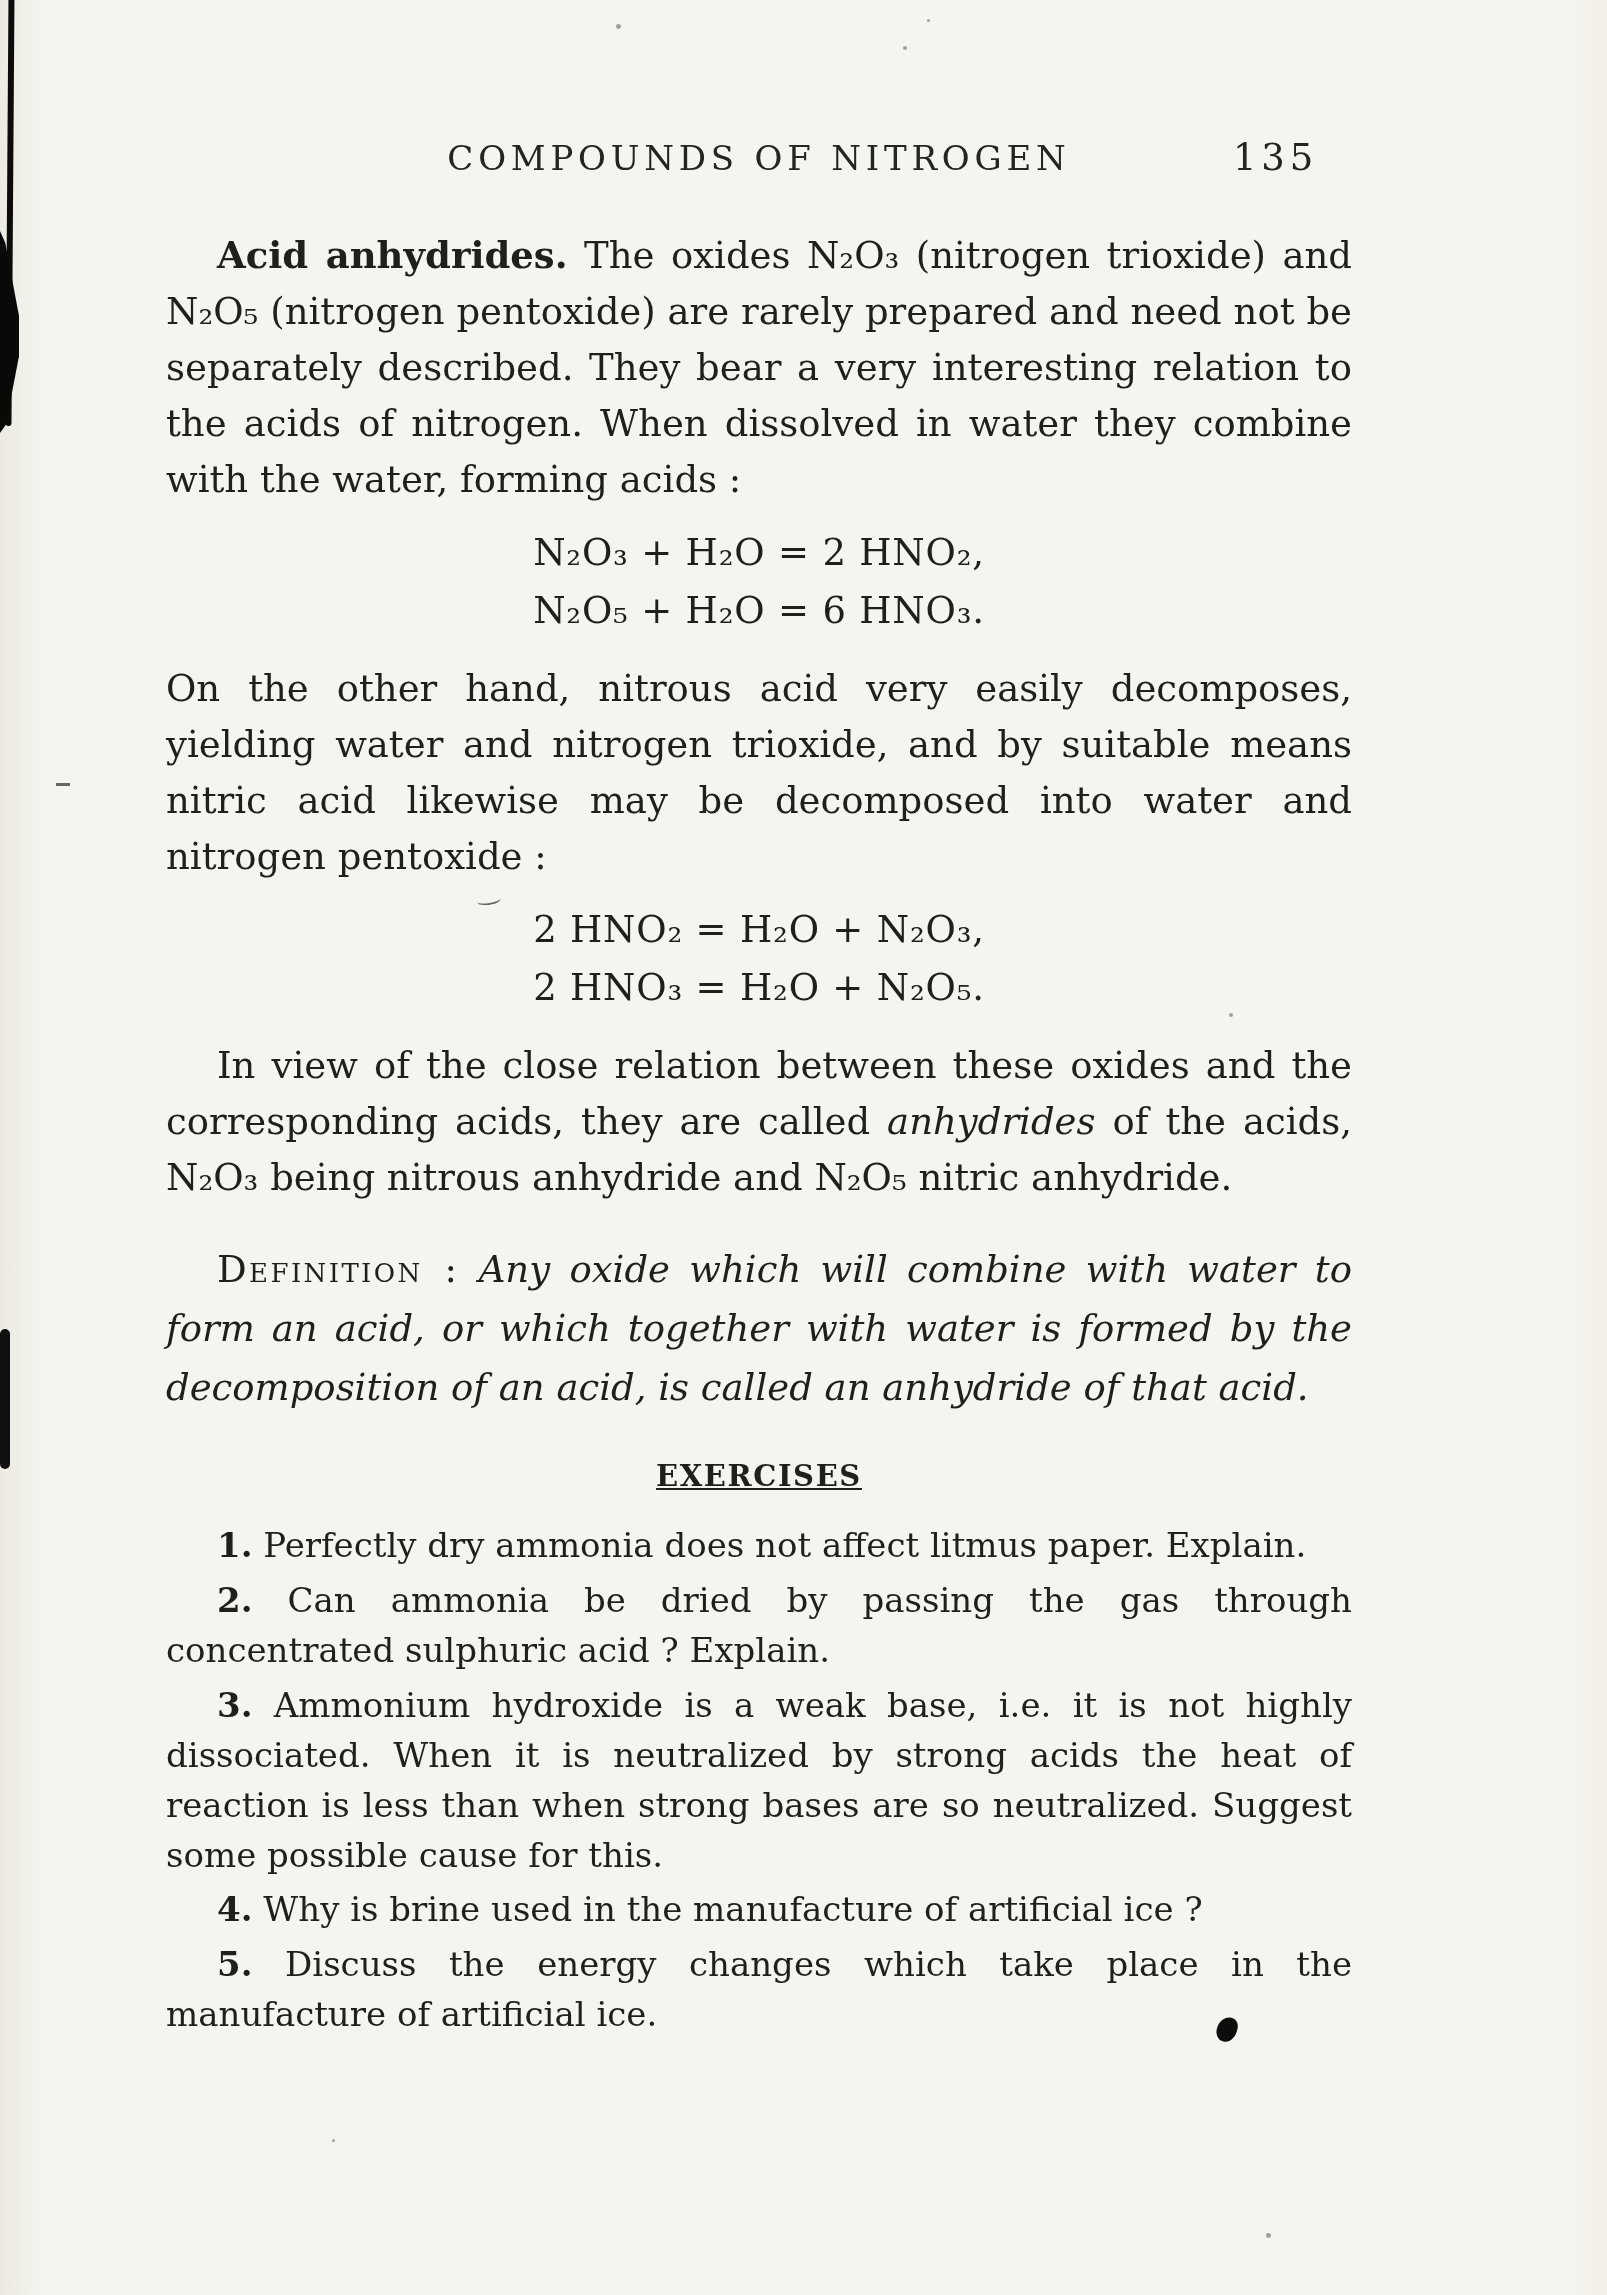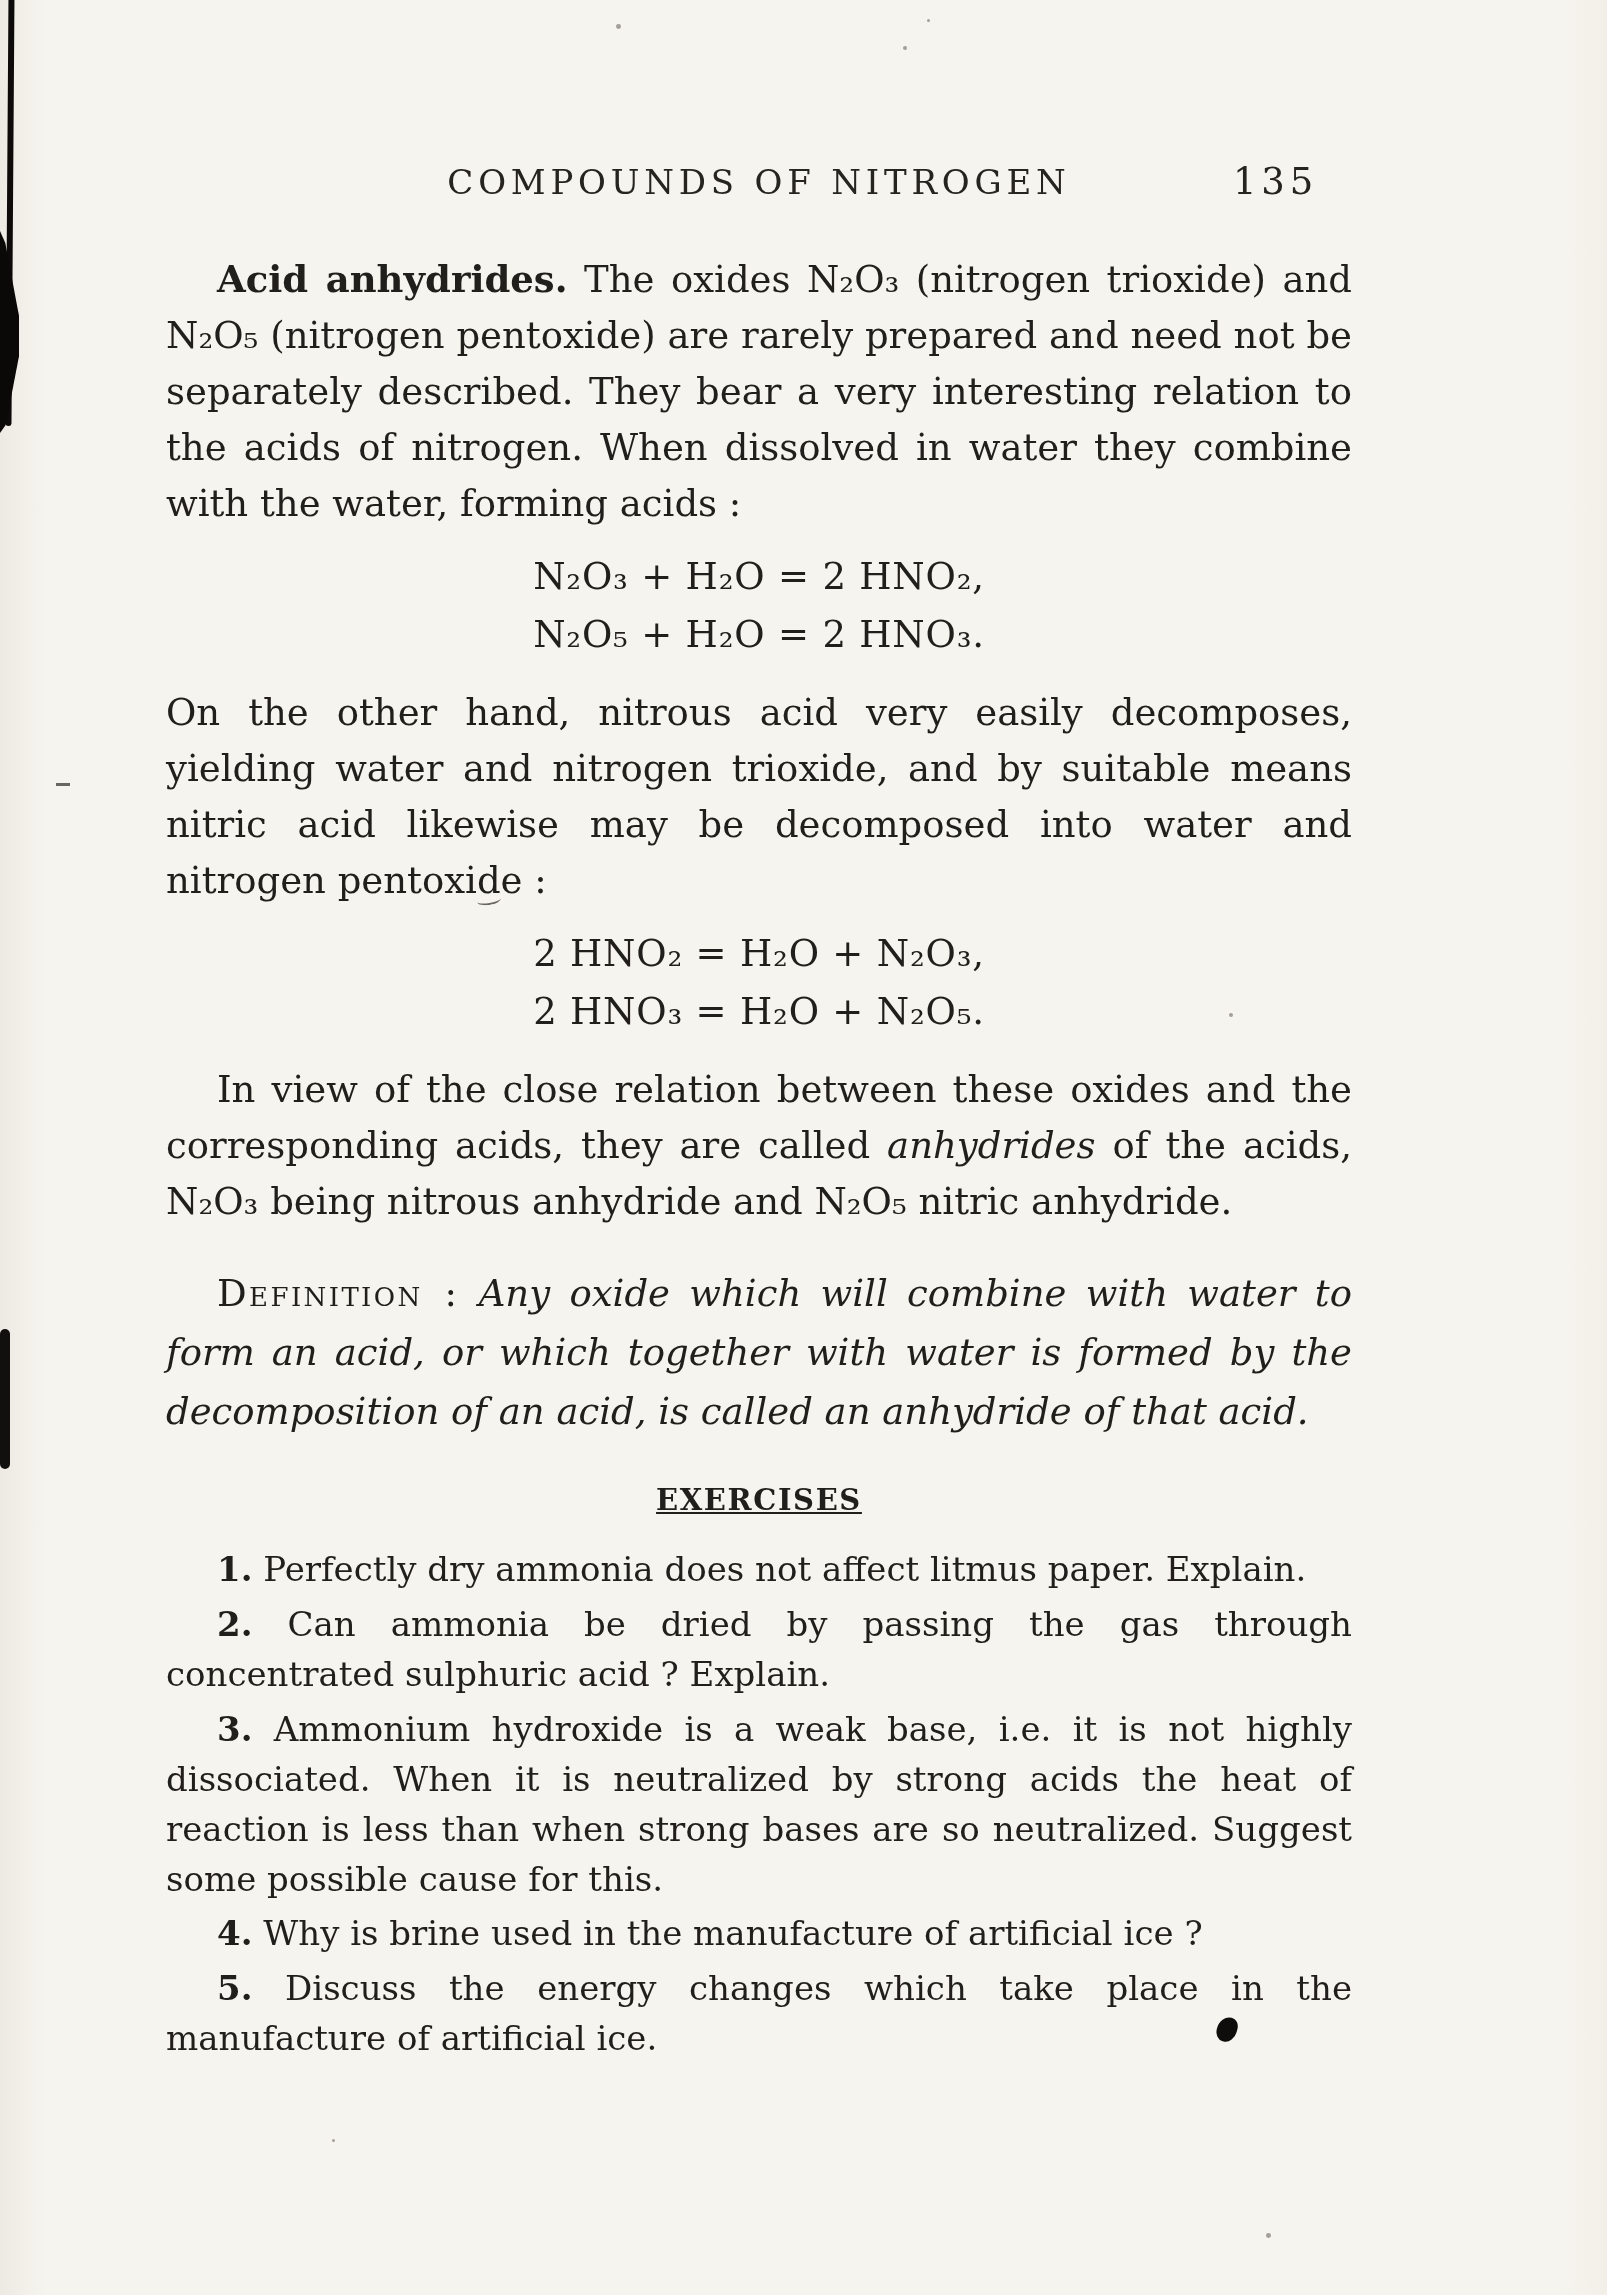--- a/index.html
+++ b/index.html
@@ -77,21 +77,20 @@
   .content {
     position: absolute;
     left: 166px;
     top: 138px;
     width: 1186px;
   }
   .page-header {
     position: relative;
     height: 51px;
     margin-bottom: 38px;
-    margin-top: 24px;
   }
   .running-title {
     text-align: center;
     font-size: 34px;
     letter-spacing: 4.8px;
     color: #26241f;
   }
   .page-number {
     position: absolute;
     right: 34px; top: -1.6px;
@@ -171,21 +170,21 @@
 
     <header class="page-header">
       <div class="running-title">COMPOUNDS OF NITROGEN</div>
       <div class="page-number">135</div>
     </header>
 
     <p class="body-para indent"><span class="bold">Acid anhydrides.</span><span> The oxides N₂O₃ (nitrogen trioxide) and N₂O₅ (nitrogen pentoxide) are rarely prepared and need not be separately described. They bear a very interesting relation to the acids of nitrogen. When dissolved in water they combine with the water, forming acids :</span></p>
 
     <div class="equations">
       <div class="equation">N₂O₃ + H₂O = 2 HNO₂,</div>
-      <div class="equation">N₂O₅ + H₂O = 2 HNO₃.</div>
+      <div class="equation">N₂O₅ + H₂O = 6 HNO₃.</div>
     </div>
 
     <p class="body-para">On the other hand, nitrous acid very easily decomposes, yielding water and nitrogen trioxide, and by suitable means nitric acid likewise may be decomposed into water and nitrogen pentoxide :</p>
 
     <div class="equations">
       <div class="equation">2 HNO₂ = H₂O + N₂O₃,</div>
       <div class="equation">2 HNO₃ = H₂O + N₂O₅.</div>
     </div>
 
     <p class="body-para indent"><span>In view of the close relation between these oxides and the corresponding acids, they are called </span><span class="ital">anhydrides</span><span> of the acids, N₂O₃ being nitrous anhydride and N₂O₅ nitric anhydride.</span></p>

